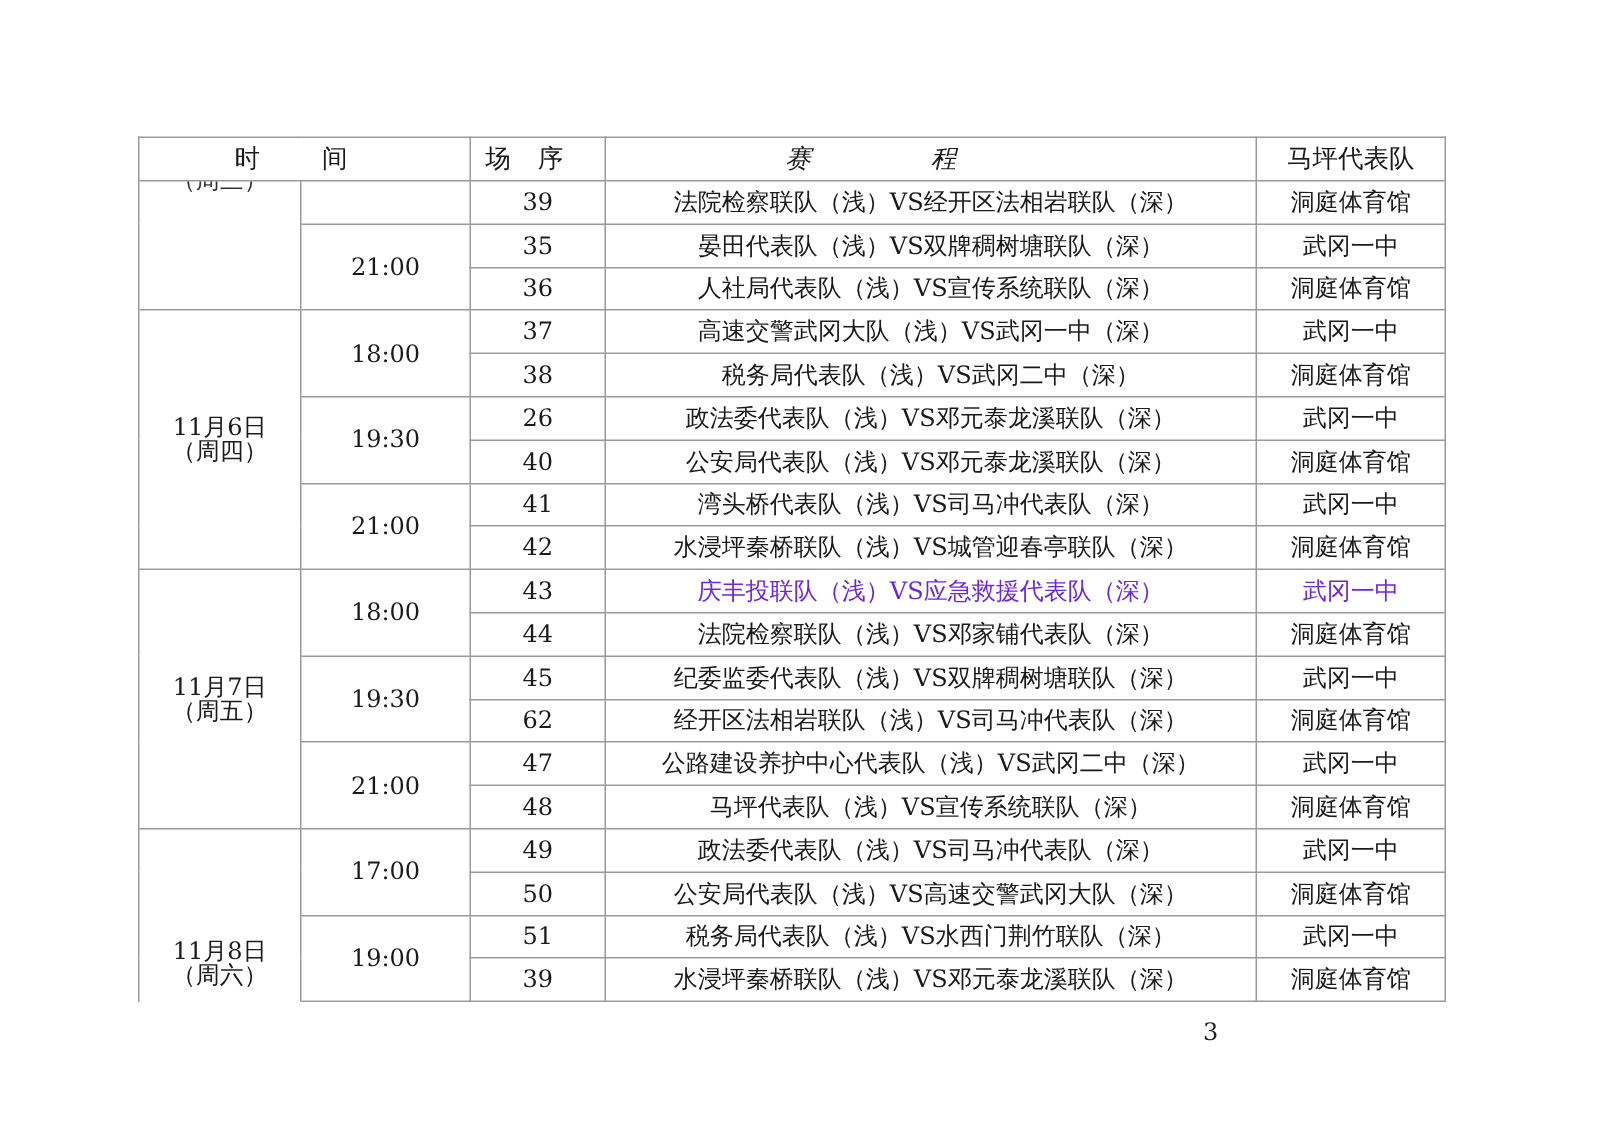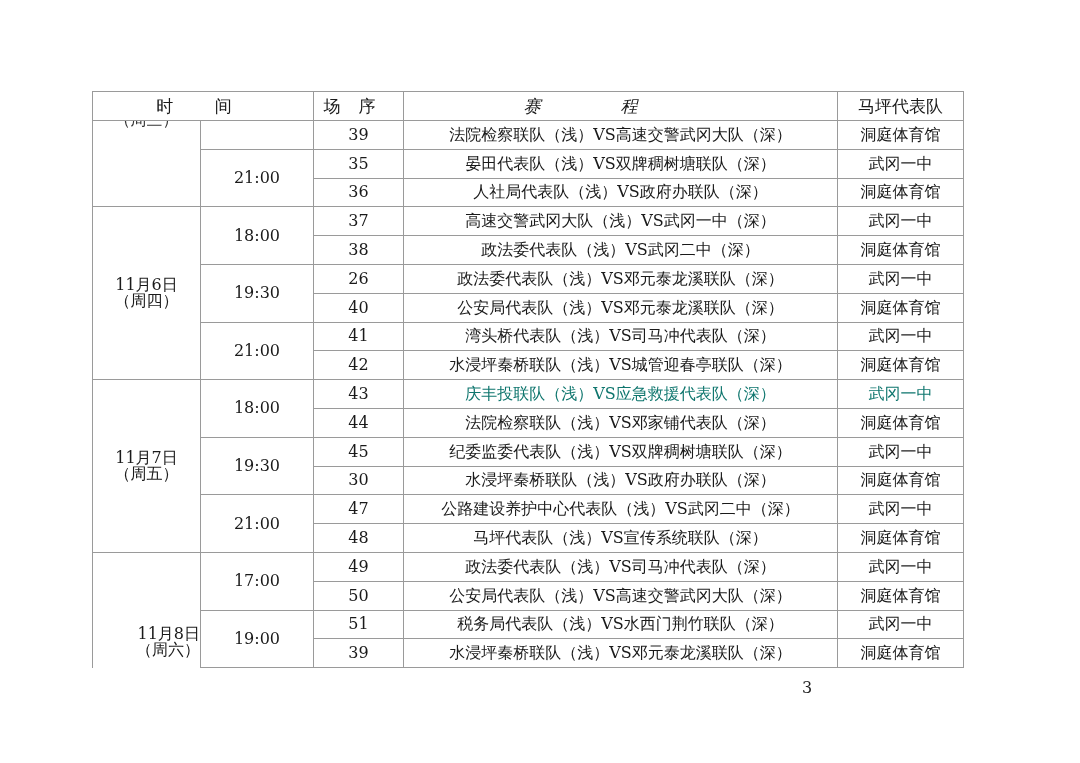--- a/index.html
+++ b/index.html
@@ -14,21 +14,21 @@
   table.sched td { height:27.8px; }
   .col-date { width:108px; }
   .col-time { width:113px; }
   .col-no { width:90px; }
   .col-match { width:434px; }
   .col-venue { width:126px; }
   td.date { line-height:1.05; font-size:16px; }
   td.date.cut { vertical-align:top; border-bottom:none; }
   td.date.open { border-bottom:none; }
   .cut-label { display:block; margin-top:-9px; color:#333; }
-  .hl { color:#0f766e; }
+  .hl { color:#6d28d9; }
   .spaced { letter-spacing:18px; }
   .spaced-wide { letter-spacing:80px;font-style:italic; }
   .page-no { position:absolute; left:802px; top:678px; font-size:16px; color:#222; }
 </style>
 </head>
 <body>
 
 <div class="page">
 <table class="sched">
   <colgroup>
@@ -47,45 +47,45 @@
     </tr>
   </thead>
   <tbody>
 
     <tr>
       <td class="date cut" rowspan="3">
             <span class="cut-label">（周三）</span>
           </td>
       <td></td>
       <td>39</td>
-      <td>法院检察联队（浅）VS高速交警武冈大队（深）</td>
+      <td>法院检察联队（浅）VS经开区法相岩联队（深）</td>
       <td>洞庭体育馆</td>
     </tr>
     <tr>
       <td rowspan="2">21:00</td>
       <td>35</td>
       <td>晏田代表队（浅）VS双牌稠树塘联队（深）</td>
       <td>武冈一中</td>
     </tr>
     <tr>
       <td>36</td>
-      <td>人社局代表队（浅）VS政府办联队（深）</td>
+      <td>人社局代表队（浅）VS宣传系统联队（深）</td>
       <td>洞庭体育馆</td>
     </tr>
 
     <tr>
       <td class="date" rowspan="6"><span>11月6日</span><br><span>（周四）</span></td>
       <td rowspan="2">18:00</td>
       <td>37</td>
       <td>高速交警武冈大队（浅）VS武冈一中（深）</td>
       <td>武冈一中</td>
     </tr>
     <tr>
       <td>38</td>
-      <td>政法委代表队（浅）VS武冈二中（深）</td>
+      <td>税务局代表队（浅）VS武冈二中（深）</td>
       <td>洞庭体育馆</td>
     </tr>
     <tr>
       <td rowspan="2">19:30</td>
       <td>26</td>
       <td>政法委代表队（浅）VS邓元泰龙溪联队（深）</td>
       <td>武冈一中</td>
     </tr>
     <tr>
       <td>40</td>
@@ -116,38 +116,38 @@
       <td>法院检察联队（浅）VS邓家铺代表队（深）</td>
       <td>洞庭体育馆</td>
     </tr>
     <tr>
       <td rowspan="2">19:30</td>
       <td>45</td>
       <td>纪委监委代表队（浅）VS双牌稠树塘联队（深）</td>
       <td>武冈一中</td>
     </tr>
     <tr>
-      <td>30</td>
-      <td>水浸坪秦桥联队（浅）VS政府办联队（深）</td>
+      <td>62</td>
+      <td>经开区法相岩联队（浅）VS司马冲代表队（深）</td>
       <td>洞庭体育馆</td>
     </tr>
     <tr>
       <td rowspan="2">21:00</td>
       <td>47</td>
       <td>公路建设养护中心代表队（浅）VS武冈二中（深）</td>
       <td>武冈一中</td>
     </tr>
     <tr>
       <td>48</td>
       <td>马坪代表队（浅）VS宣传系统联队（深）</td>
       <td>洞庭体育馆</td>
     </tr>
 
     <tr>
-      <td class="date open" rowspan="4" style="vertical-align:bottom;padding-bottom:10px;text-align:right;"><span>11月8日</span><br><span>（周六）</span></td>
+      <td class="date open" rowspan="4" style="vertical-align:bottom;padding-bottom:10px;"><span>11月8日</span><br><span>（周六）</span></td>
       <td rowspan="2">17:00</td>
       <td>49</td>
       <td>政法委代表队（浅）VS司马冲代表队（深）</td>
       <td>武冈一中</td>
     </tr>
     <tr>
       <td>50</td>
       <td>公安局代表队（浅）VS高速交警武冈大队（深）</td>
       <td>洞庭体育馆</td>
     </tr>

